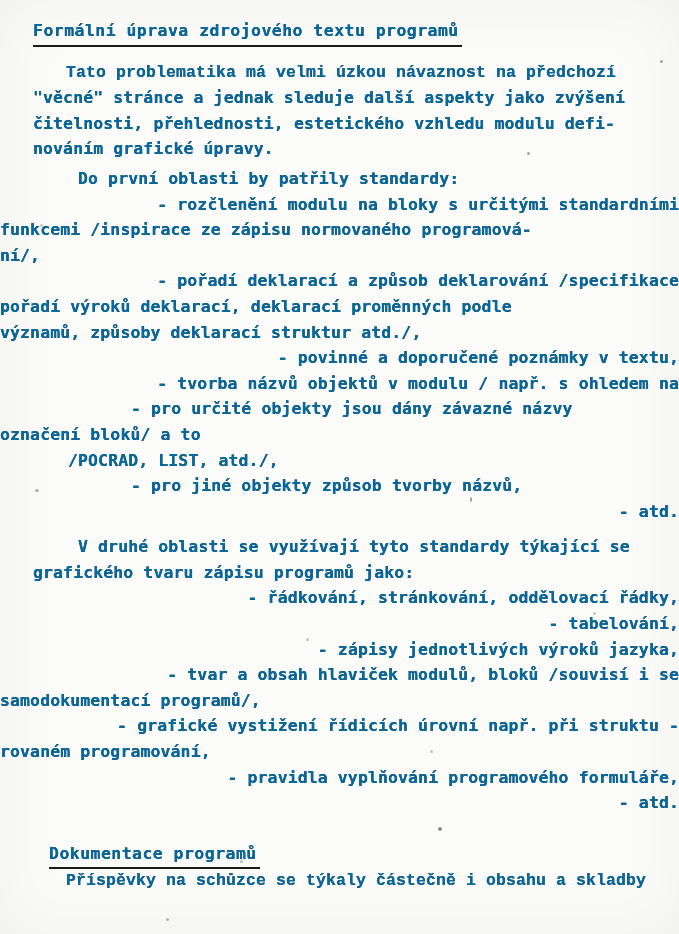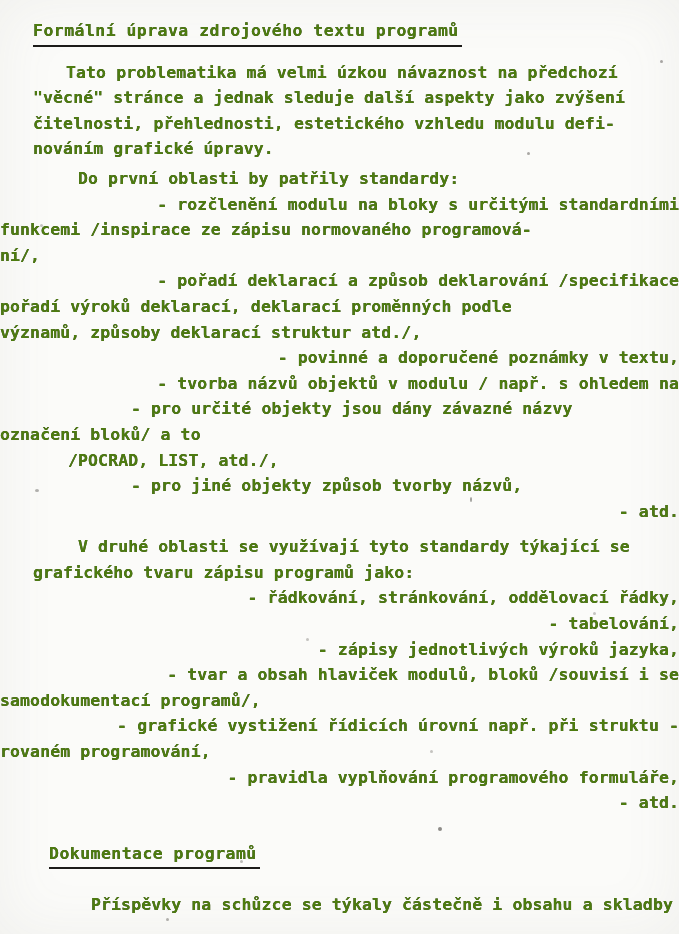--- a/index.html
+++ b/index.html
@@ -11,41 +11,41 @@
     background: #fbfbf9;
     overflow: hidden;
     box-shadow: inset 0 0 60px rgba(120,115,100,0.08);
   }
   .line {
     font-family: "DejaVu Sans Mono", "Liberation Mono", monospace;
     font-weight: bold;
     font-size: 16.5px;
     line-height: 25.6px;
     height: 25.6px;
-    color: #4d7c0f;
+    color: #0369a1;
     white-space: pre;
     text-shadow: 0 0 0.6px rgba(25,24,22,0.85);
     letter-spacing: 0.1px;
   }
   .heading .u {
     display: inline-block;
     border-bottom: 2.6px solid #1c1b19;
     padding-bottom: 1px;
     padding-right: 3px;
     letter-spacing: 0.45px;
   }
   .page-top    { padding-top: 18px; }
   .p1          { margin-top: 16px; }
   .p2i         { margin-top: 4px; }
   .p3          { margin-top: 10px; }
   .h2          { margin-top: 25px; padding-left: 16px; }
-  .p4          { margin-top: 26px; padding-left: 25px; }
+  .p4          { margin-top: 2px; }
   
   .m-edge  { margin-left: 33px; }   
-  .m-ind   { margin-left: 66px; }   
+  .m-ind   { margin-left: 66px; font-family: Liberation Mono, monospace; }   
   .m-ind2  { margin-left: 78px; }   
   .m-b1    { margin-left: 76px; text-align: right; }   
   .m-c1    { }   
   .m-b2    { margin-left: 131px; }  
   .m-c2    { margin-left: 68px; }  
   
   .speck {
     position: absolute;
     background: #44413c;
     border-radius: 50%;

